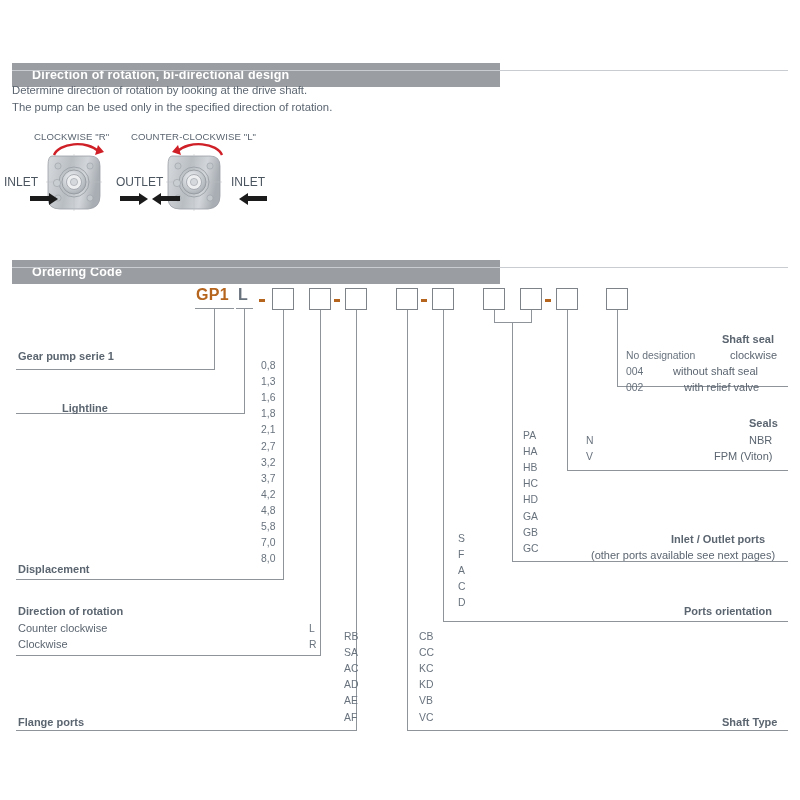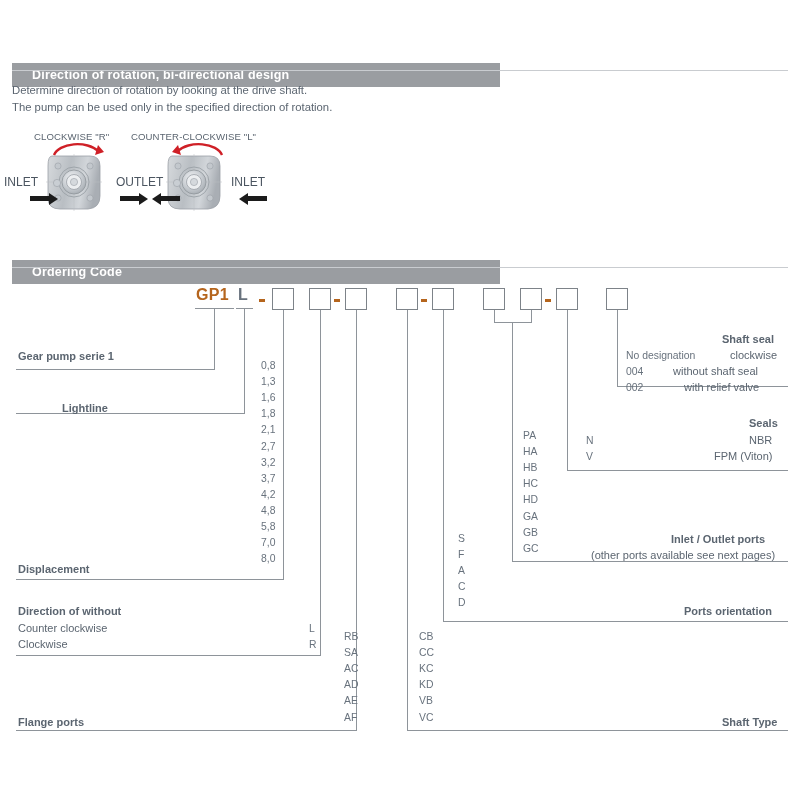--- a/index.html
+++ b/index.html
@@ -191,21 +191,21 @@
 <div class="hline" style="left:567px;top:470px;width:221px;"></div>
 
 <div class="vline" style="left:617px;top:310px;height:8px;"></div>
 <div class="vline" style="left:617px;top:318px;height:68px;"></div>
 <div class="hline" style="left:617px;top:386px;width:171px;"></div>
 
 <div class="rowlbl-b" style="left:18px;top:350px;">Gear pump serie 1</div>
 <div class="rowlbl-b" style="left:18px;top:402px;padding-left:44px;">Lightline</div>
 <div class="rowlbl-b" style="left:18px;top:563px;">Displacement</div>
 
-<div class="rowlbl-b" style="left:18px;top:605px;">Direction of without</div>
+<div class="rowlbl-b" style="left:18px;top:605px;">Direction of rotation</div>
 <div class="rowlbl-n" style="left:18px;top:622px;">Counter clockwise</div>
 <div class="opt" style="left:309px;top:623px;">L</div>
 <div class="rowlbl-n" style="left:18px;top:638px;">Clockwise</div>
 <div class="opt" style="left:309px;top:639px;">R</div>
 
 <div class="rowlbl-b" style="left:18px;top:716px;">Flange ports</div>
 
 <div id="disp-col" style="position:absolute;left:261px;top:360px;">
     <div class="opt" style="position: absolute; top: 0px; left: 0px;">0,8</div>
     <div class="opt" style="position: absolute; top: 16.1px; left: 0px;">1,3</div>

